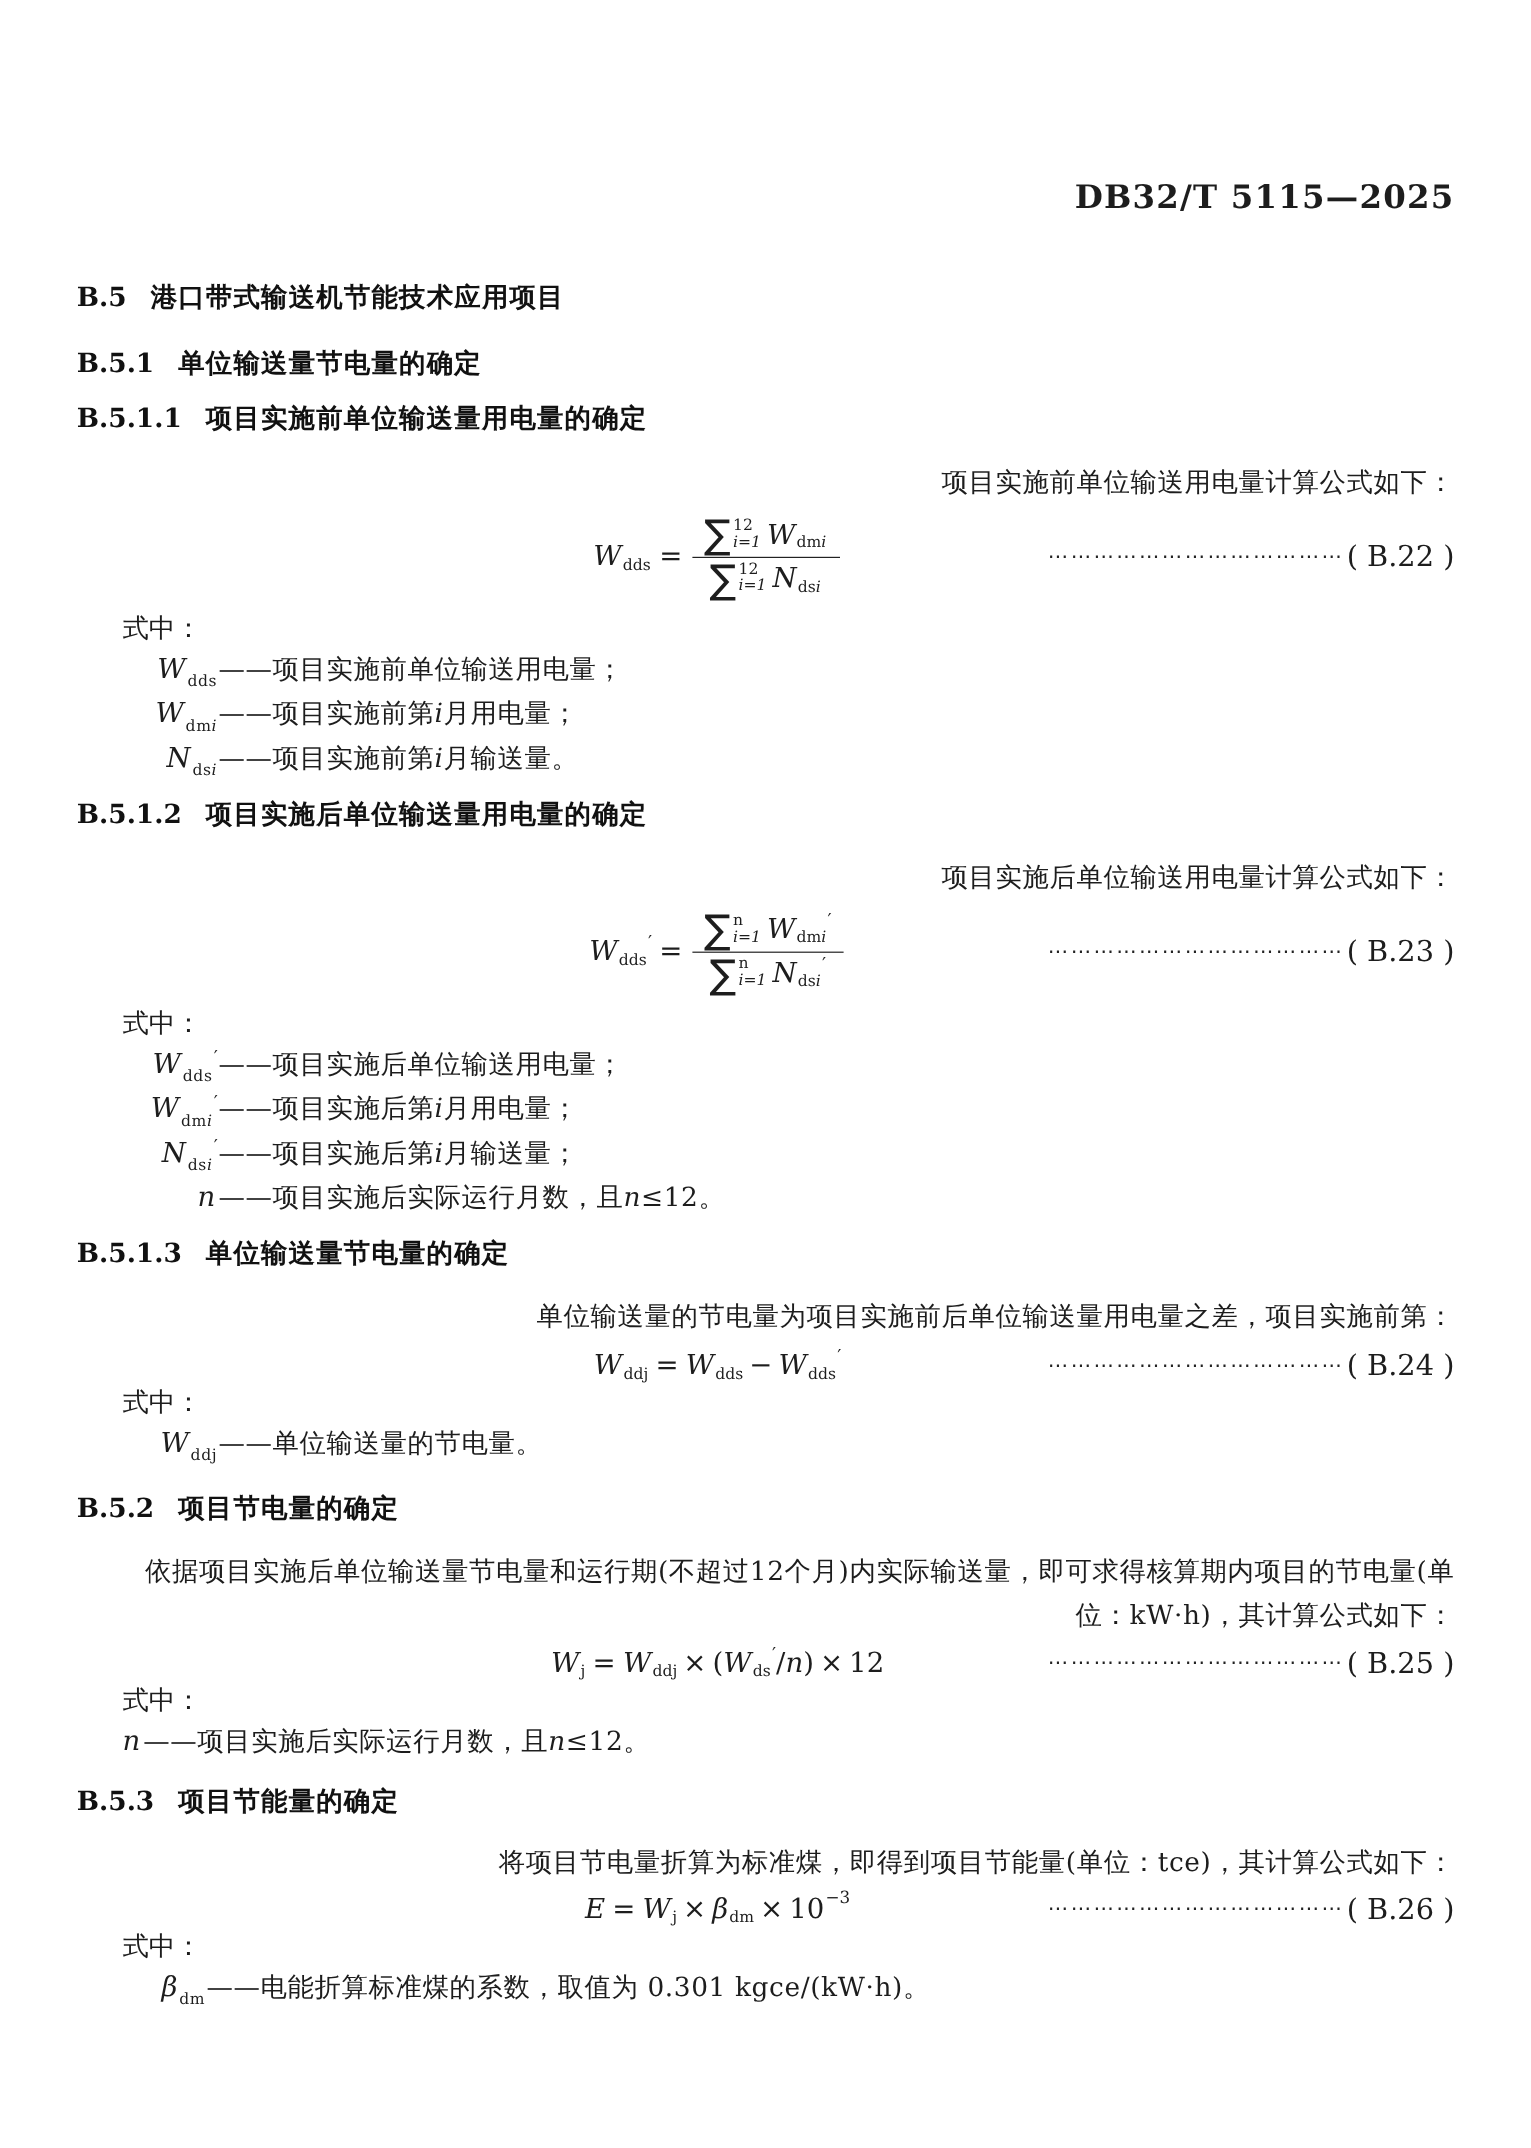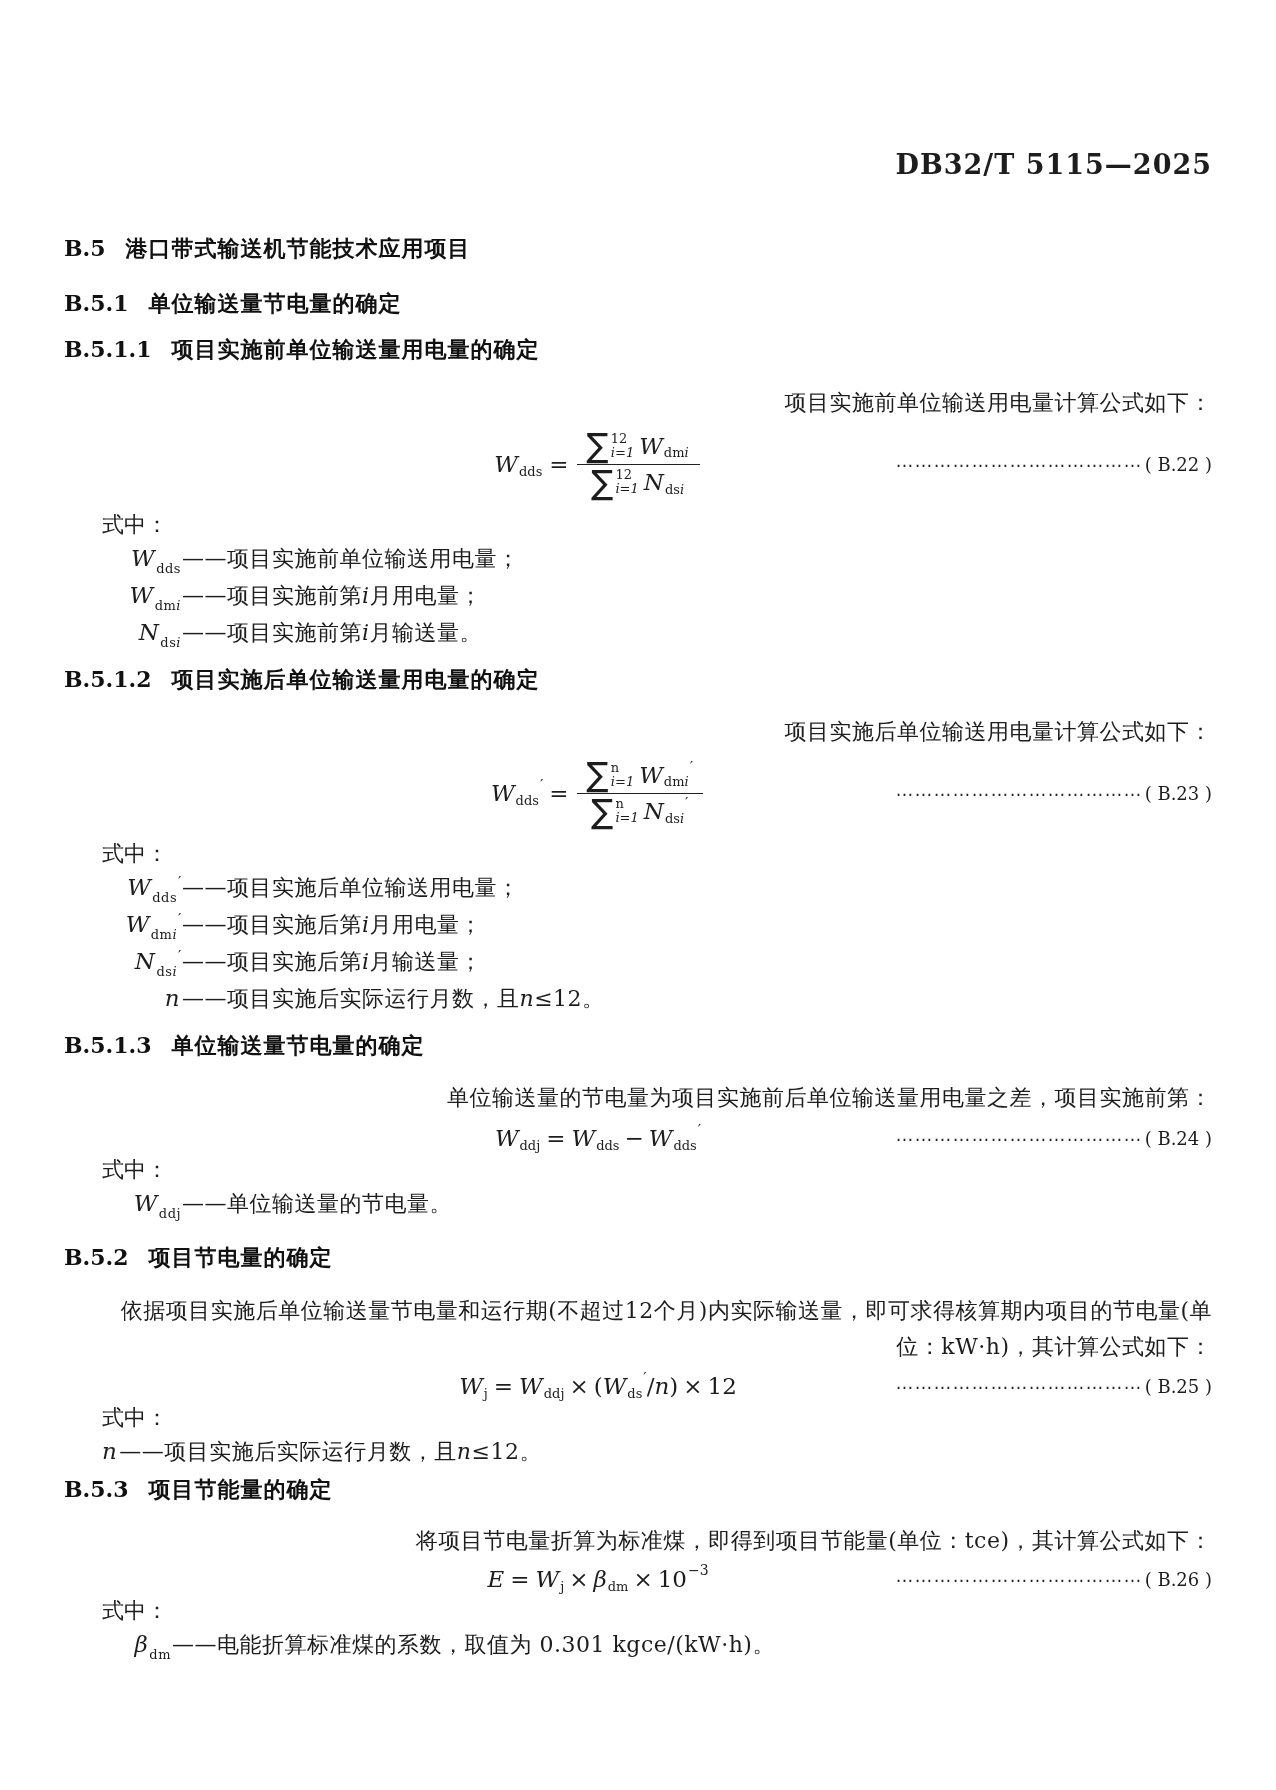--- a/index.html
+++ b/index.html
@@ -45,21 +45,21 @@
   .eqrow{position:relative;display:flex;justify-content:center;align-items:center;}
   .eqrow.tall{height:88px;margin-top:0;}
   .eqrow.single{height:34px;margin-top:6px;}
   .eqrow.single.snug{margin-top:4px;}
   .eq{display:flex;align-items:center;font-size:23px;transform:translateX(-40px);
       white-space:nowrap;}
   .leader{position:absolute;right:0;top:50%;transform:translateY(-50%);
           display:flex;align-items:center;}
   .dots{font-family:"DejaVu Sans",sans-serif;font-size:17px;letter-spacing:2px;
         margin-right:2px;color:#222;}
-  .eqlabel{font-size:18px;white-space:nowrap;}
+  .eqlabel{font-size:24px;white-space:nowrap;}
 
   .frac{display:inline-block;text-align:center;vertical-align:middle;margin:0 2px;}
   .fnum{display:flex;align-items:center;justify-content:center;
         border-bottom:1.8px solid #222;padding:0 10px 2px 10px;}
   .fden{display:flex;align-items:center;justify-content:center;padding-top:2px;}
   .sum{display:inline-flex;align-items:center;margin-right:5px;}
   .sigma{font-family:"DejaVu Sans",sans-serif;font-size:33px;line-height:0.95;}
   .lims{display:inline-flex;flex-direction:column;font-size:13px;line-height:1.1;
         margin-left:2px;text-align:left;}
   .limtop{font-style:normal;}
@@ -272,21 +272,21 @@
         </span>
     </div>
 
     <p class="where" style="margin-top:0">式中：</p>
 
     <div class="def tight">
       <span class="defsym"><span class="v">n</span><span class="sb"><span></span><span class="sbi"></span></span><span class="prime"></span></span>
       <span class="deftext"><span>——项目实施后实际运行月数，且</span><span class="vi">n</span><span>≤12。</span></span>
     </div>
 
-    <div class="sec l2" style="margin-top:4px">
+    <div class="sec l2" style="margin-top:16px">
       <span class="hnum">B.5.3</span>
       <span class="htitle">项目节能量的确定</span>
     </div>
 
     <p class="para" style="margin-top:19px">将项目节电量折算为标准煤，即得到项目节能量(单位：tce)，其计算公式如下：</p>
 
     <div class="eqrow single snug">
       <span class="eq">
         <span class="v">E</span>
           <span class="eqsign">=</span>

